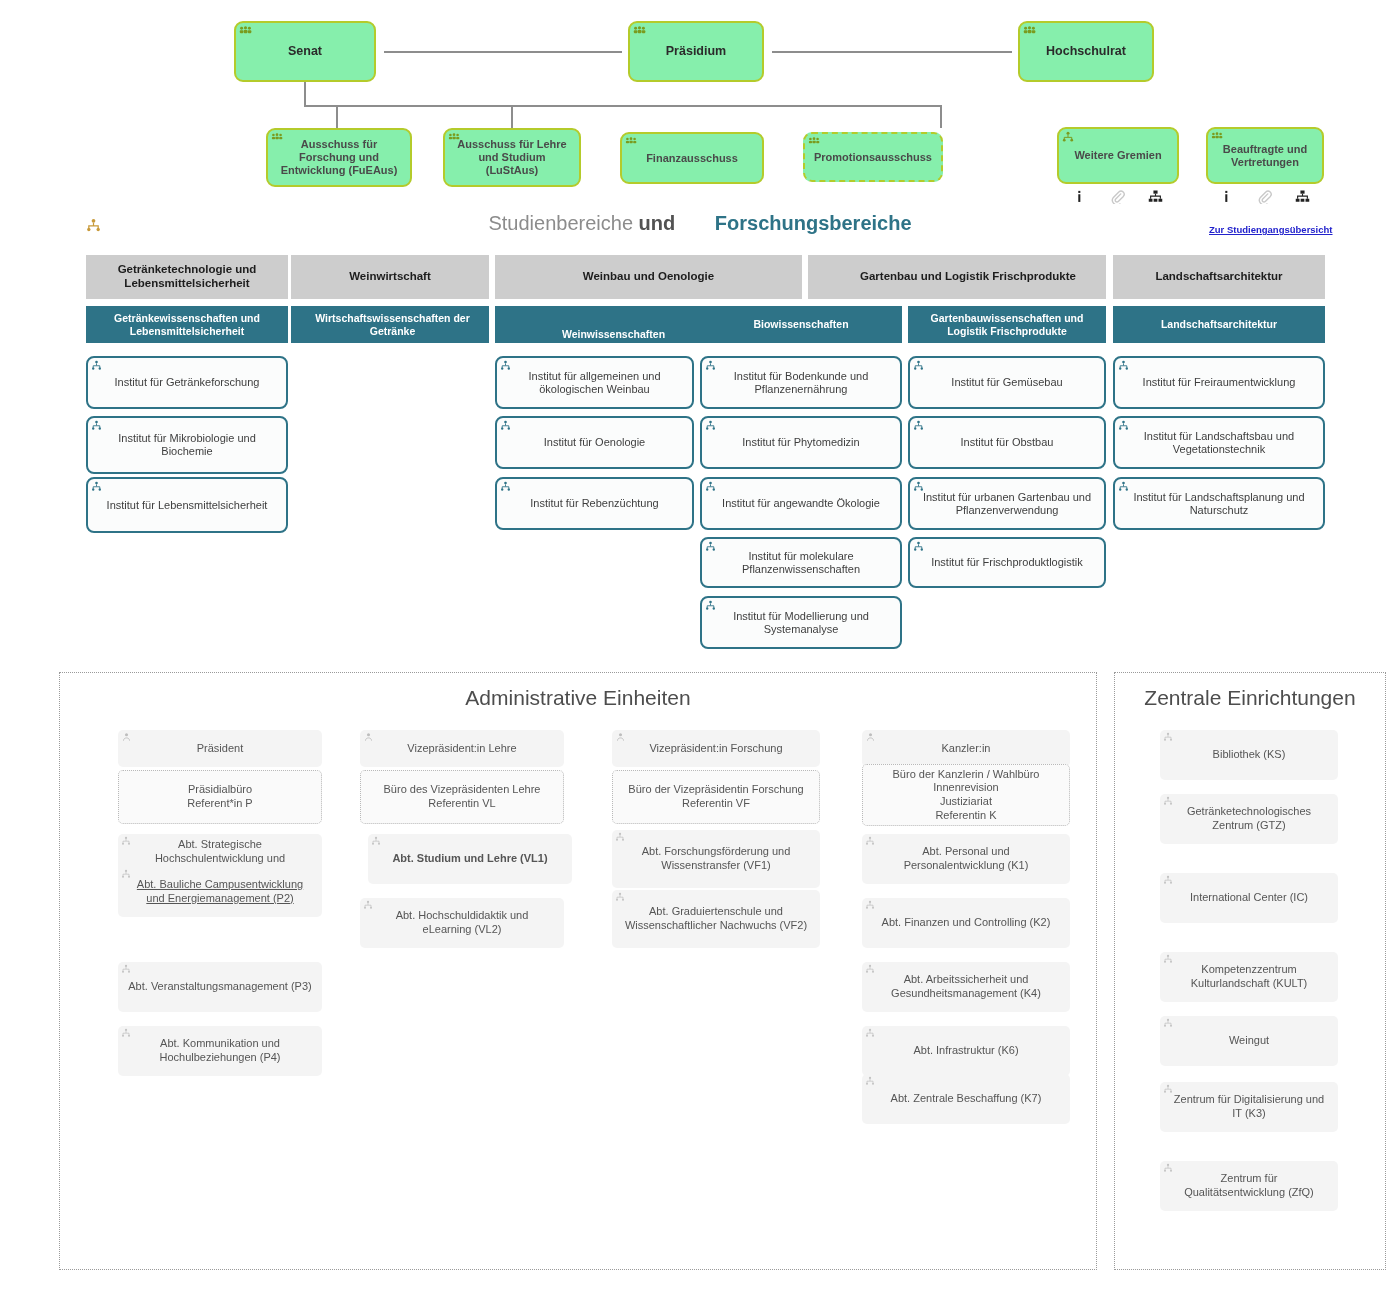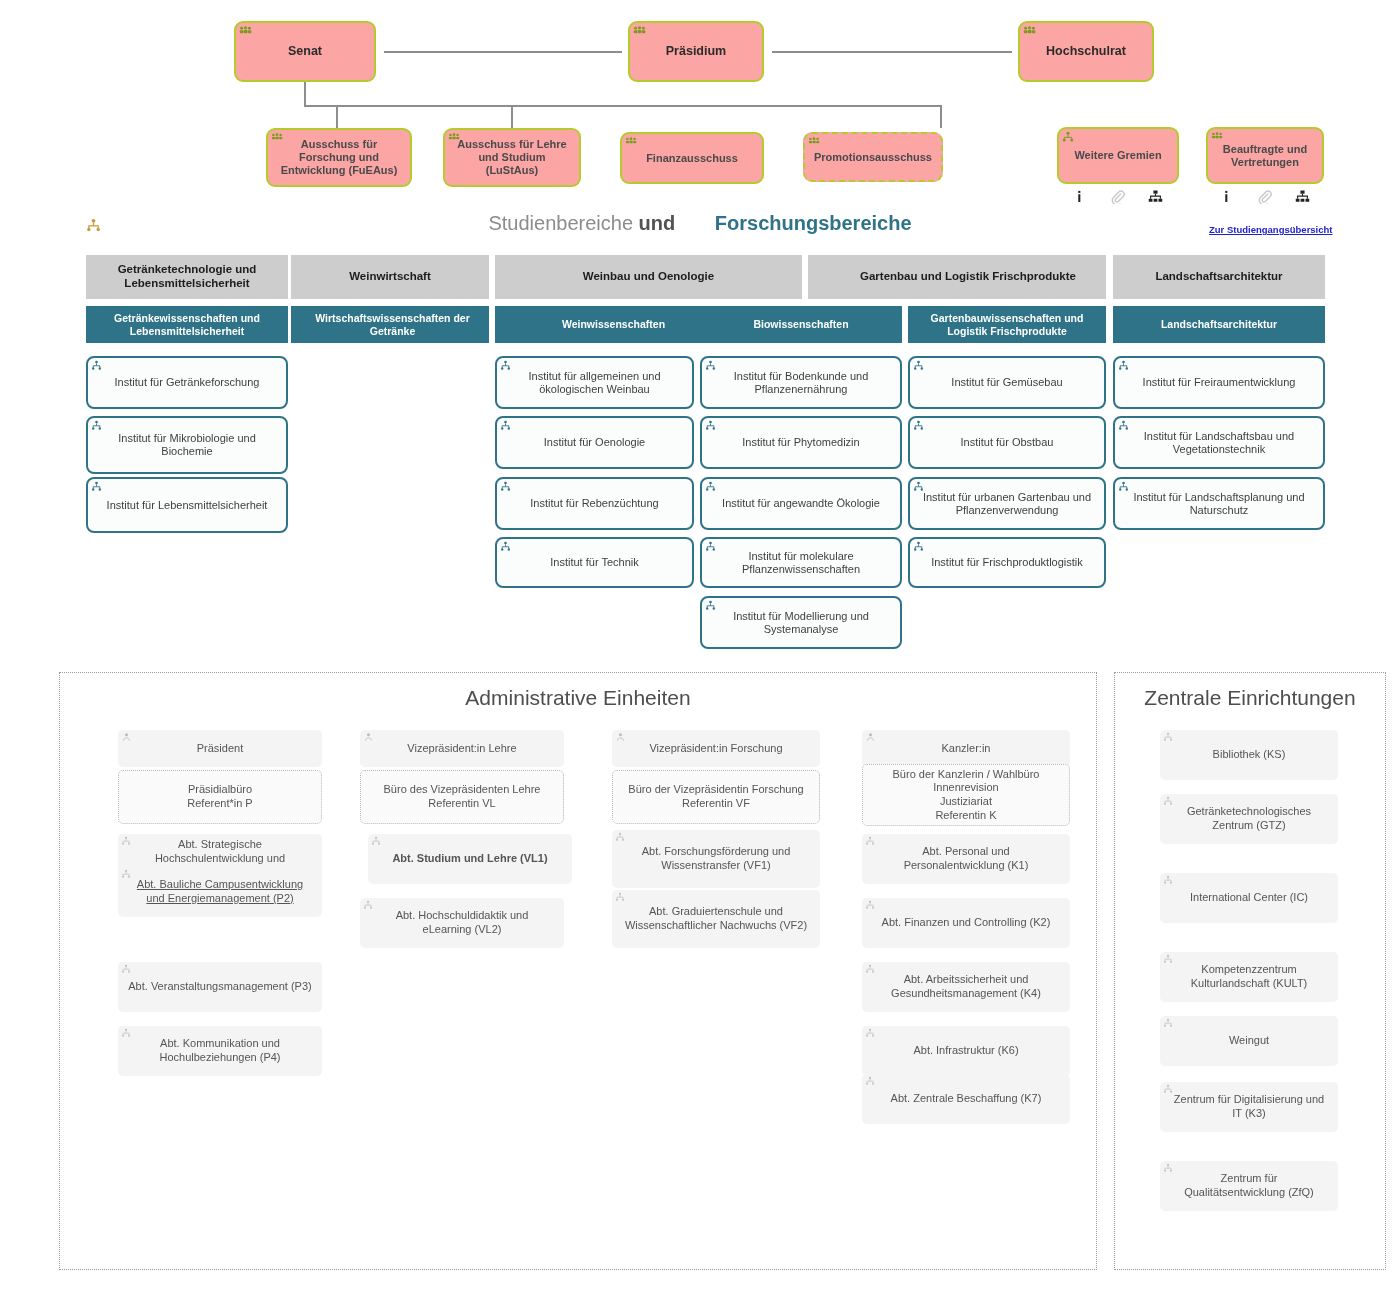--- a/index.html
+++ b/index.html
@@ -27,21 +27,21 @@
     text-align: center;
     padding: 4px 8px;
     line-height: 1.18;
     color: #3a3a3a;
   }
   .node .lbl { display: block; width: 100%; }
 
   
   .gov {
     border: 2.5px solid #b4cb2b;
-    background: #fca5a5;
+    background: #86efac;
     font-size: 12.5px;
     font-weight: 700;
     color: #2b2b2b;
   }
   .gov.small { font-weight: 600; font-size: 11px; color: #4a4a4a; }
   .gov.dashed { border-style: dashed; }
 
   
   .inst {
     border: 2px solid #2e7387;
@@ -359,21 +359,21 @@
   <div class="area-head" style="left:1113px; top:255px; width:212px; height:44px;">
     <span class="lbl">Landschaftsarchitektur</span>
   </div>
 
   <div class="res-head" style="left:86px; top:306px; width:202px; height:37px;">
     <span class="lbl">Getränkewissenschaften und Lebensmittelsicherheit</span>
   </div>
   <div class="res-head" style="left:291px; top:306px; width:198px; height:37px;padding-left:11px;">
     <span class="lbl">Wirtschaftswissenschaften der Getränke</span>
   </div>
-  <div class="res-head" style="left:495px; top:306px; width:237px; height:37px;">
+  <div class="res-head" style="left:495px; top:306px; width:237px; height:37px;align-items:flex-end;">
     <span class="lbl">Weinwissenschaften</span>
   </div>
   <div class="res-head" style="left:700px; top:306px; width:202px; height:37px;">
     <span class="lbl">Biowissenschaften</span>
   </div>
   <div class="res-head" style="left:908px; top:306px; width:198px; height:37px;">
     <span class="lbl">Gartenbauwissenschaften und Logistik Frischprodukte</span>
   </div>
   <div class="res-head" style="left:1113px; top:306px; width:212px; height:37px;">
     <span class="lbl">Landschaftsarchitektur</span>
@@ -439,31 +439,20 @@
   <div class="node inst" style="left:495px; top:477px; width:199px; height:53px;">
     <span class="cnr-icon">
       <svg viewBox="0 0 16 16" width="11" height="11">
           <circle cx="8" cy="3" r="1.9" fill="#2e7387"></circle>
           <path d="M8 4.9v3.1M3.2 11V8.4h9.6V11" stroke="#2e7387" stroke-width="1.3" fill="none"></path>
           <circle cx="3.2" cy="12.3" r="1.7" fill="#2e7387"></circle>
           <circle cx="12.8" cy="12.3" r="1.7" fill="#2e7387"></circle>
         </svg>
     </span>
     <span class="lbl">Institut für Rebenzüchtung</span>
-  </div>
-  <div class="node inst" style="left:495px; top:537px; width:199px; height:51px;">
-    <span class="cnr-icon">
-      <svg viewBox="0 0 16 16" width="11" height="11">
-          <circle cx="8" cy="3" r="1.9" fill="#2e7387"></circle>
-          <path d="M8 4.9v3.1M3.2 11V8.4h9.6V11" stroke="#2e7387" stroke-width="1.3" fill="none"></path>
-          <circle cx="3.2" cy="12.3" r="1.7" fill="#2e7387"></circle>
-          <circle cx="12.8" cy="12.3" r="1.7" fill="#2e7387"></circle>
-        </svg>
-    </span>
-    <span class="lbl">Institut für Technik</span>
   </div>
 
   <div class="node inst" style="left:700px; top:356px; width:202px; height:53px;">
     <span class="cnr-icon">
       <svg viewBox="0 0 16 16" width="11" height="11">
           <circle cx="8" cy="3" r="1.9" fill="#2e7387"></circle>
           <path d="M8 4.9v3.1M3.2 11V8.4h9.6V11" stroke="#2e7387" stroke-width="1.3" fill="none"></path>
           <circle cx="3.2" cy="12.3" r="1.7" fill="#2e7387"></circle>
           <circle cx="12.8" cy="12.3" r="1.7" fill="#2e7387"></circle>
         </svg>

